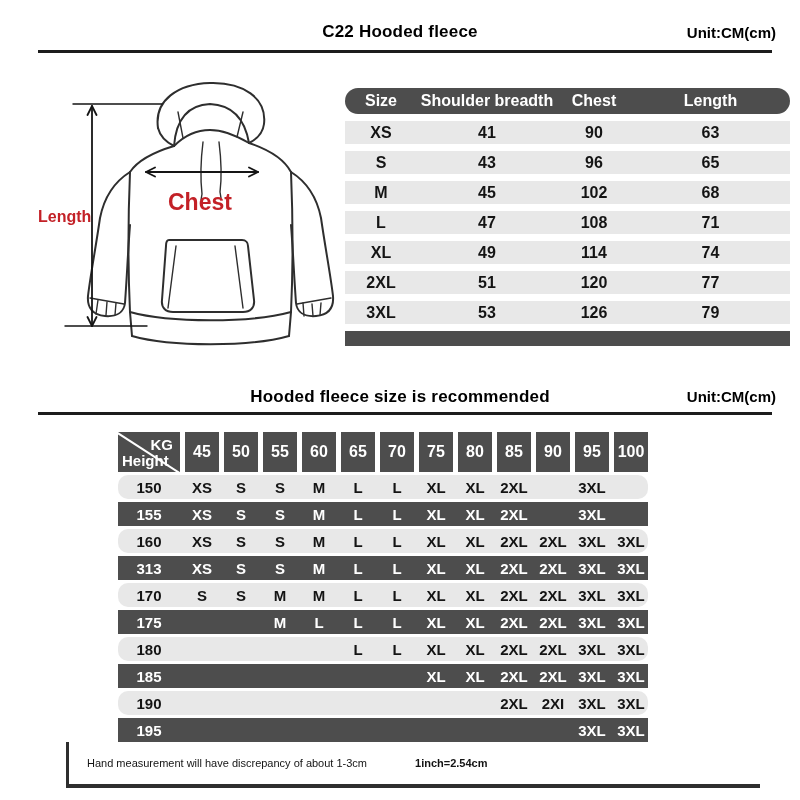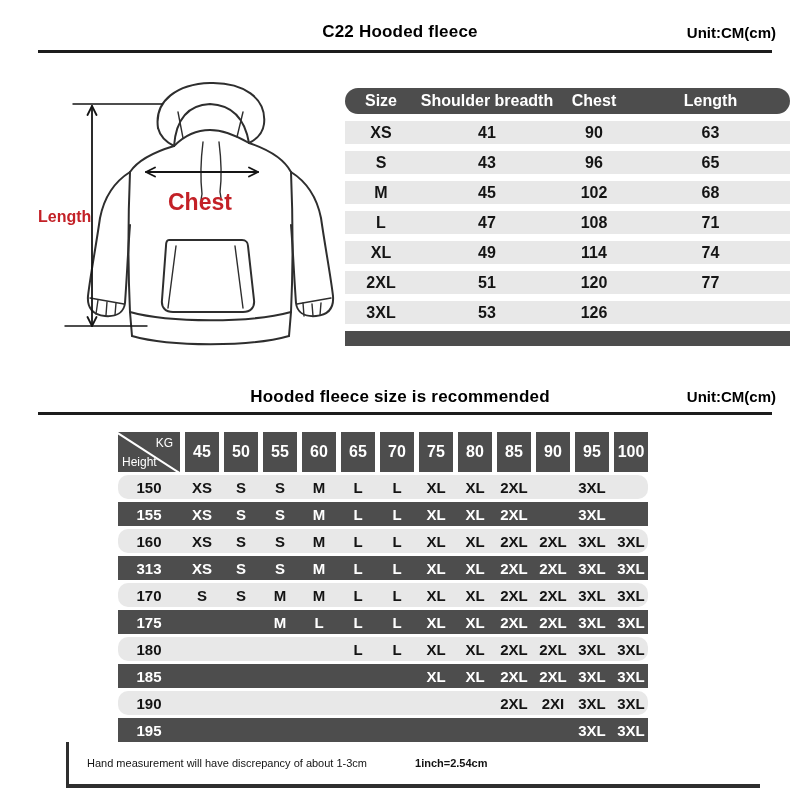--- a/index.html
+++ b/index.html
@@ -28,21 +28,21 @@
   .st-grid{display:grid;grid-template-columns:72px 140px 74px 159px;align-items:center;}
   .st-head{background:var(--dark);color:#fff;height:26px;font-size:16px;font-weight:700;border-radius:13px;}
   .st-row{background:var(--lightrow);height:23px;font-size:16px;font-weight:700;color:var(--ink);}
   .st-cell{text-align:center;white-space:nowrap;}
   .st-bar{background:var(--dark);height:15px;}
 
   
   .matrix{position:absolute;left:118px;top:432px;display:flex;flex-direction:column;gap:3px;}
   .m-head{display:grid;grid-template-columns:62px repeat(12,34px);column-gap:5px;height:40px;}
   .m-head-cell{background:var(--dark);color:#fff;display:flex;align-items:center;justify-content:center;font-size:16px;font-weight:700;}
-  .m-corner{position:relative;background:var(--dark);color:#fff;font-size:12px;font-weight:400;overflow:hidden;}
+  .m-corner{position:relative;background:var(--dark);color:#fff;font-size:15px;font-weight:700;overflow:hidden;}
   .m-corner .kg{position:absolute;top:4px;right:7px;}
   .m-corner .height{position:absolute;bottom:3px;left:4px;}
   .m-corner .diag{position:absolute;top:0;left:0;width:75px;height:2px;background:#fff;transform:rotate(32.9deg);transform-origin:0 0;}
   .m-row{display:grid;grid-template-columns:62px repeat(12,34px);column-gap:5px;height:24px;align-items:center;}
   .m-row.light{background:var(--lightrow);color:var(--ink);border-radius:10px;}
   .m-row.dark{background:var(--dark);color:#ffffff;}
   .m-cell{text-align:center;font-size:15px;font-weight:700;white-space:nowrap;}
 
   
   .footnote{position:absolute;left:66px;top:742px;width:694px;height:46px;
@@ -154,20 +154,21 @@
       <div class="st-grid st-row">
         <div class="st-cell">2XL</div>
         <div class="st-cell">51</div>
         <div class="st-cell">120</div>
         <div class="st-cell">77</div>
       </div>
       <div class="st-grid st-row">
         <div class="st-cell">3XL</div>
         <div class="st-cell">53</div>
         <div class="st-cell">126</div>
+        <div class="st-cell">79</div>
       </div>
       <div class="st-bar"></div>
     </div>
 
   <div class="hdr-title" id="title2">Hooded fleece size is recommended</div>
   <div class="hdr-unit" id="unit2">Unit:CM(cm)</div>
   <div class="rule" id="rule2"></div>
 
   <div class="matrix">
       <div class="m-head">

